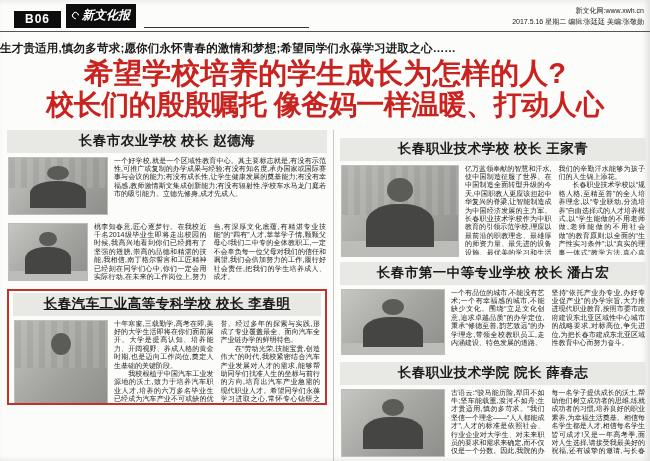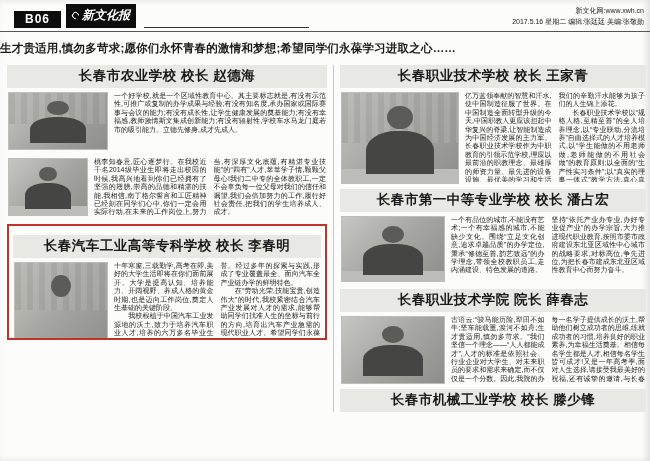--- a/index.html
+++ b/index.html
@@ -51,21 +51,21 @@
            position:relative; overflow:hidden; flex-shrink:0; border:1px solid #bdbdb9; }
   .ph-shelf { position:absolute; top:0; left:0; right:0; height:55%;
               background:repeating-linear-gradient(90deg,#9a9a97 0 6px,#b0b0ad 6px 12px); opacity:.5; }
   .ph-desk { position:absolute; bottom:0; left:0; right:0; height:16%; background:#bcbcb8; }
   .ph-head { position:absolute; width:22%; height:26%; background:#5b5b58; border-radius:50%;
              left:39%; top:14%; }
   .ph-torso { position:absolute; width:58%; height:48%; background:#454543;
               border-radius:45% 45% 0 0; left:21%; bottom:10%; }
   
   .hl { border:2.5px solid #c23327; margin-top:6px; padding:1px 4px 0; height:116px; overflow:hidden; background:#fcfcfa; }
-  .hl .sec-h { margin-top:8px; }
+  .hl .sec-h { margin-top:1px;text-decoration:underline; }
   .red { color:#c9221f; }
 </style>
 </head>
 <body>
 
 <div class="page">
 
   <div class="masthead">
     <div class="pageno">B06</div>
     <div class="logo">
@@ -74,20 +74,24 @@
     </div>
     <div class="head-rule"></div>
     <div class="head-info">
       <div>新文化网:www.xwh.cn</div>
       <div>2017.5.16 星期二 编辑:张廷廷 美编:张敬勋</div>
     </div>
   </div>
   <div class="masthead-bottomline"></div>
 
   <div class="kicker">生才贵适用,慎勿多苛求;愿你们永怀青春的激情和梦想;希望同学们永葆学习进取之心……</div>
+  <div class="headline red">
+    <div class="h1">希望学校培养的学生成长为怎样的人?</div>
+    <div class="h2">校长们的殷殷嘱托 像爸妈一样温暖、打动人心</div>
+  </div>
 
   <div class="main">
 
     <div class="col-left">
 
 
       <div>
         <div class="sec-h">长春市农业学校 校长 赵德海</div>
         <div class="sec-b" style="height:66px;">
           <div class="photo" style="width:100px;height:58px;">
@@ -130,21 +134,21 @@
 　　在“劳动光荣,技能宝贵,创造伟大”的时代,我校紧密结合汽车产业发展对人才的需求,能够帮助同学们找准人生的坐标与前行的方向,培育出汽车产业急需的现代职业人才。希望同学们永葆学习进取之心,常怀专心钻研之情,祝愿大家在高考中取得佳绩!</div>
           </div>
         </div>
       </div>
 
     </div>
 
     <div class="col-right">
 
       <div>
-        <div class="sec-h" style="margin-top:0;">长春职业技术学校 校长 王家青</div>
+        <div class="sec-h" style="margin-top:8px;">长春职业技术学校 校长 王家青</div>
         <div class="sec-b" style="height:96px;">
           <div class="photo" style="width:118px;height:92px;">
             <div class="ph-shelf"></div>
             <div class="ph-desk"></div>
             <div class="ph-head"></div>
             <div class="ph-torso"></div>
           </div>
           <div class="cols">
             <div class="txt">亿万蓝领奉献的智慧和汗水,使中国制造征服了世界。在中国制造全面转型升级的今天,中国职教人更应该担起中华复兴的脊梁,让智能制造成为中国经济发展的主力军。长春职业技术学校作为中职教育的引领示范学校,理应以最前沿的职教理念、最雄厚的师资力量、最先进的设备设施、最优美的学习和生活环境,为有志于就读职业教育的学子提供认真、负责、大爱和全人教育,让</div>
             <div class="txt">我们的辛勤汗水能够为孩子们的人生锦上添花。

